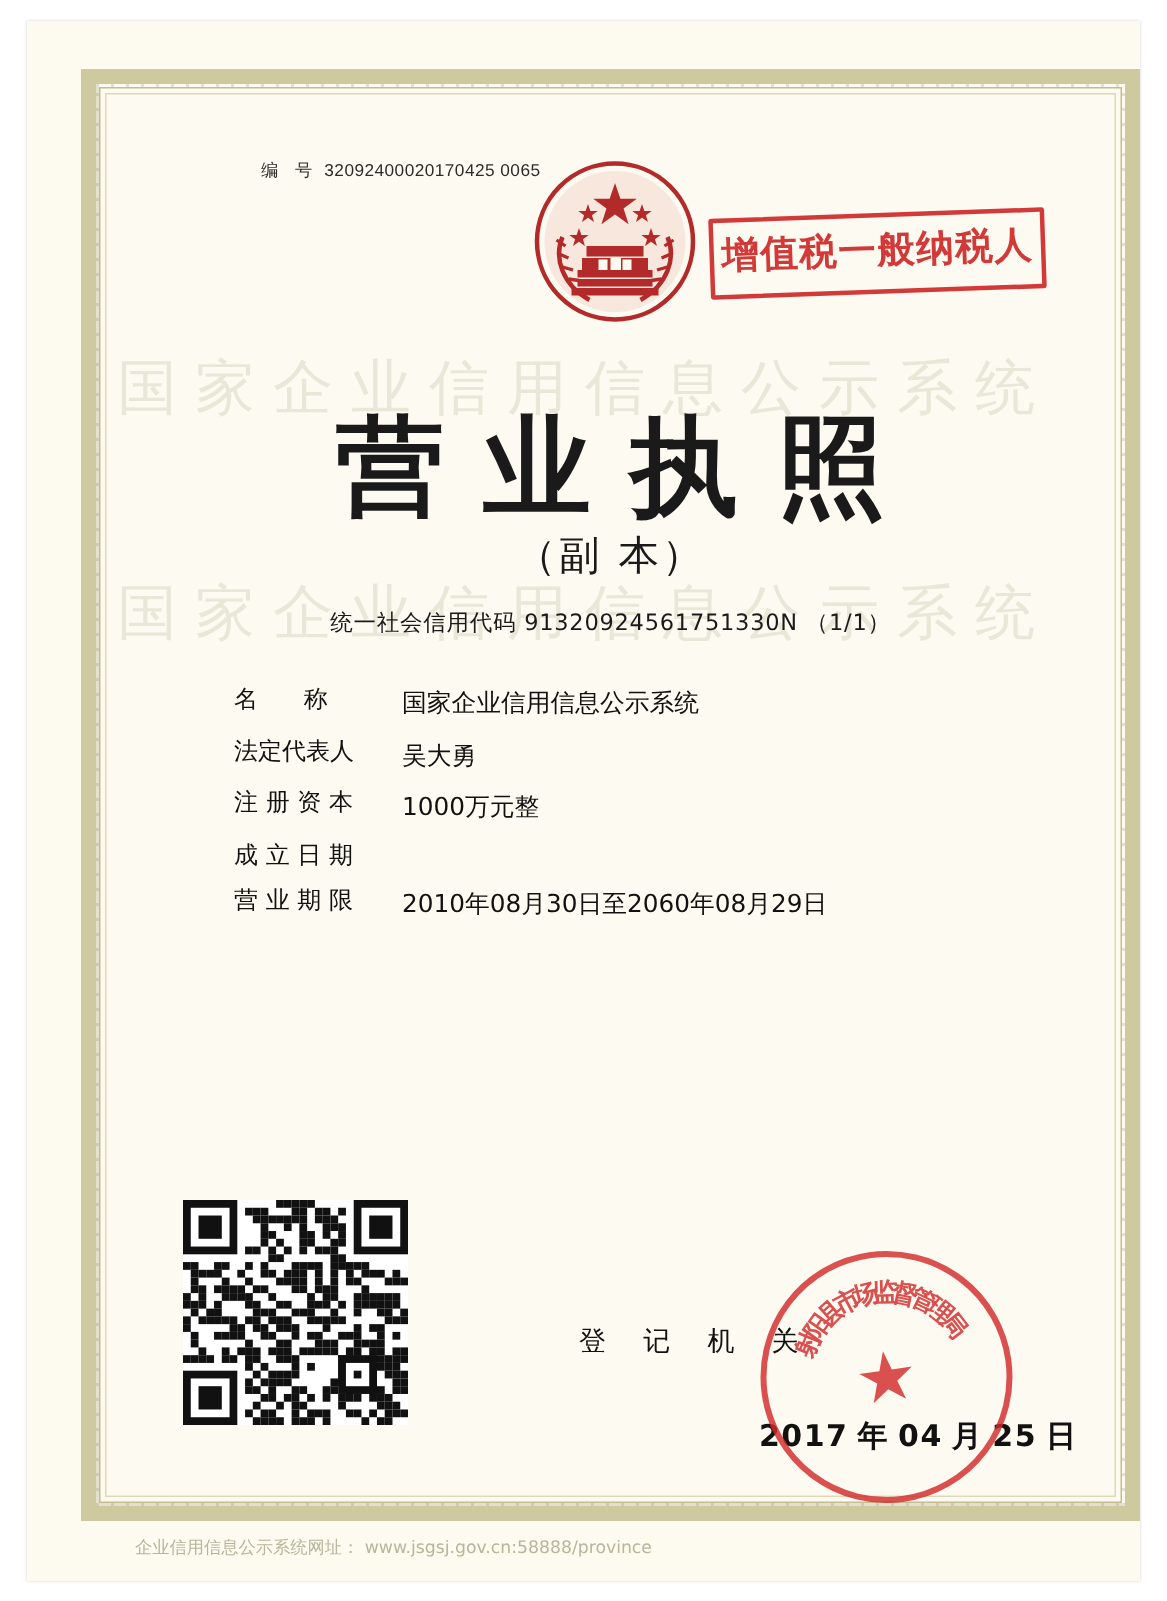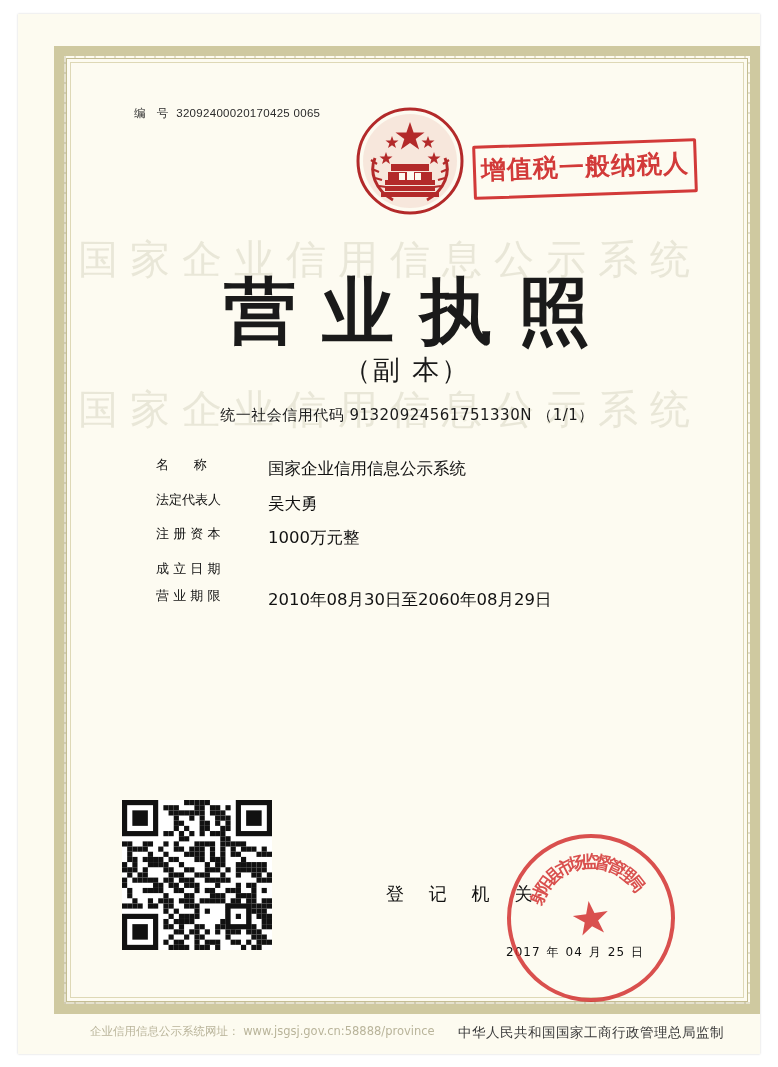--- a/index.html
+++ b/index.html
@@ -78,21 +78,21 @@
   }
   .serial {
     position: absolute;
     left: 116px;
     top: 92px;
     font-size: 11.5px;
     color: #2b2b2b;
     letter-spacing: 0.3px;
     font-family: "Liberation Sans", sans-serif;
   }
-  .serial .lbl { letter-spacing: 4px; margin-right: 4px; }
+  .serial .lbl { letter-spacing: 4px; margin-right: 4px; margin-left: 40px; }
   
   .emblem {
     position: absolute;
     left: 337px;
     top: 92px;
     width: 110px;
     height: 110px;
   }
   
   .vat-stamp {
@@ -156,21 +156,21 @@
     width: 520px;
   }
   .row {
     display: flex;
     align-items: flex-start;
     margin-bottom: 9px;
   }
   .row .k {
     width: 112px;
     flex: 0 0 112px;
-    font-size: 13px;
+    font-size: 16px;
     color: #111;
     font-family: "DejaVu Sans", sans-serif;
     letter-spacing: 0px;
     white-space: pre;
   }
   .row .v {
     font-size: 16.5px;
     color: #111;
     font-family: "DejaVu Sans", sans-serif;
     line-height: 1.55;
@@ -194,24 +194,25 @@
     top: 868px;
     font-size: 18px;
     letter-spacing: 7px;
     color: #111;
     font-family: Liberation Mono, monospace;
   }
   .date-line {
     position: absolute;
     left: 488px;
     top: 930px;
-    font-size: 12px;
+    font-size: 20px;
     color: #111;
     font-family: "DejaVu Sans", sans-serif;
     letter-spacing: 1px;
+    font-weight: bold;
   }
   .date-line span { margin-right: 6px; }
   
   .seal {
     position: absolute;
     left: 489px;
     top: 820px;
     width: 160px;
     height: 160px;
     border: 4px solid #d22b2b;
@@ -713,15 +714,14 @@
           <span style="transform: translate(-6.96557px, -59.5943px) rotate(-6.66667deg) translate(-8px, -8px);">场</span>
           <span style="transform: translate(6.96557px, -59.5943px) rotate(6.66667deg) translate(-8px, -8px);">监</span>
           <span style="transform: translate(20.5212px, -56.3816px) rotate(20deg) translate(-8px, -8px);">督</span>
           <span style="transform: translate(32.9705px, -50.1293px) rotate(33.3333deg) translate(-8px, -8px);">管</span>
           <span style="transform: translate(43.6424px, -41.1745px) rotate(46.6667deg) translate(-8px, -8px);">理</span>
           <span style="transform: translate(51.9615px, -30px) rotate(60deg) translate(-8px, -8px);">局</span>
         </div>
     </div>
 
     <div class="footer-left">企业信用信息公示系统网址： www.jsgsj.gov.cn:58888/province</div>
-    <div class="footer-right">中华人民共和国国家工商行政管理总局监制</div>
   </div>
 </div>
 
 </body></html>

